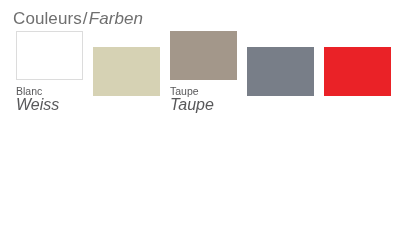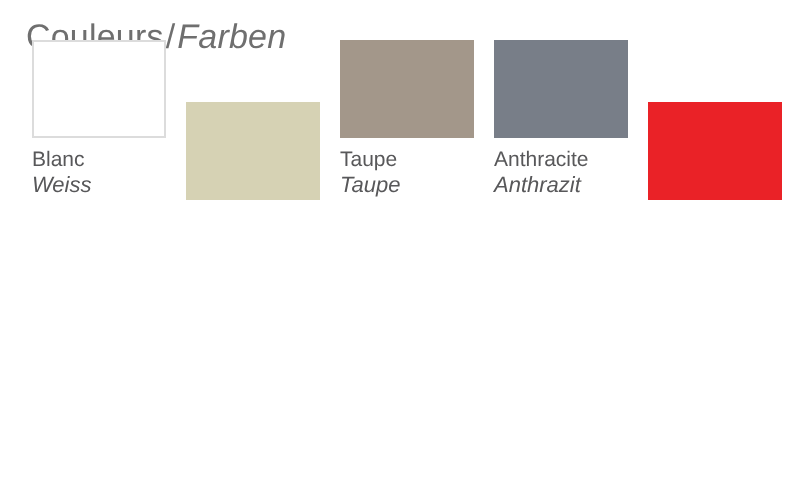--- a/index.html
+++ b/index.html
@@ -37,25 +37,25 @@
   .panel-title .title-sep {
     font-style: normal;
     padding: 0 1px;
   }
   .panel-title .title-de {
     font-style: italic;
   }
   .swatch-row {
     position: absolute;
     left: 16px;
-    top: 20px;
+    top: 31px;
     width: 380px;
     display: flex;
     flex-direction: row;
-    align-items: flex-end;
+    align-items: center;
   }
   .swatch-cell {
     width: 67px;
     margin-right: 10px;
     display: flex;
     flex-direction: column;
   }
   .swatch-cell:last-child {
     margin-right: 0;
   }
@@ -76,21 +76,21 @@
     display: block;
     font-size: 10.5px;
     font-weight: 400;
     font-style: normal;
     color: #58585a;
     line-height: 13px;
     white-space: nowrap;
   }
   .swatch-label-de {
     display: block;
-    font-size: 11px;
+    font-size: 16px;
     font-weight: 400;
     font-style: italic;
     color: #58585a;
     line-height: 13px;
     white-space: nowrap;
   }
 </style>
 </head>
 <body>
 
@@ -117,24 +117,20 @@
     <div class="swatch-cell">
       <div class="swatch-chip" style="background: rgb(163, 151, 138);"></div>
       <div class="swatch-labels">
         <span class="swatch-label-fr">Taupe</span>
         <span class="swatch-label-de">Taupe</span>
       </div>
     </div>
 
     <div class="swatch-cell">
       <div class="swatch-chip" style="background: rgb(120, 126, 136);"></div>
-      <div class="swatch-labels">
-        <span class="swatch-label-fr">Anthracite</span>
-        <span class="swatch-label-de">Anthrazit</span>
-      </div>
     </div>
 
     <div class="swatch-cell">
       <div class="swatch-chip" style="background: rgb(234, 34, 39);"></div>
     </div>
 
   </div>
 </div>
 
 </body></html>

